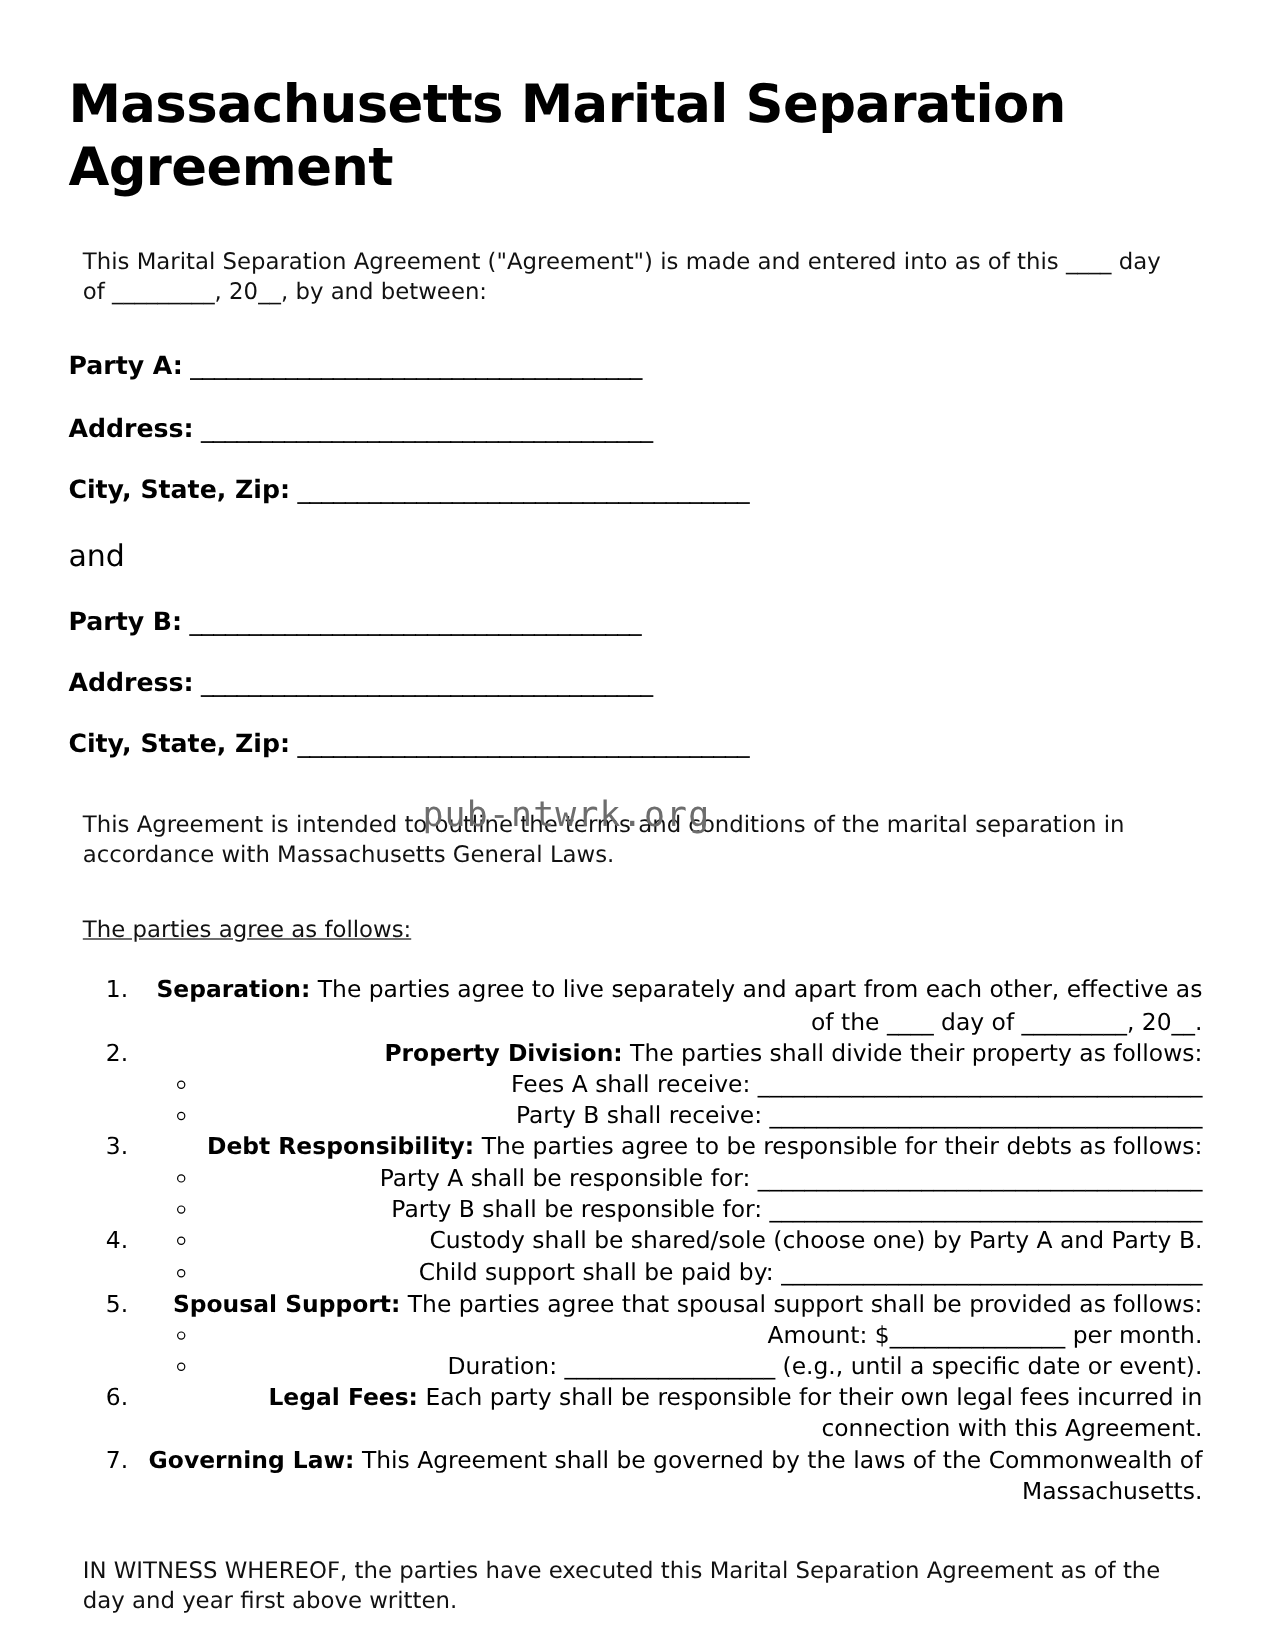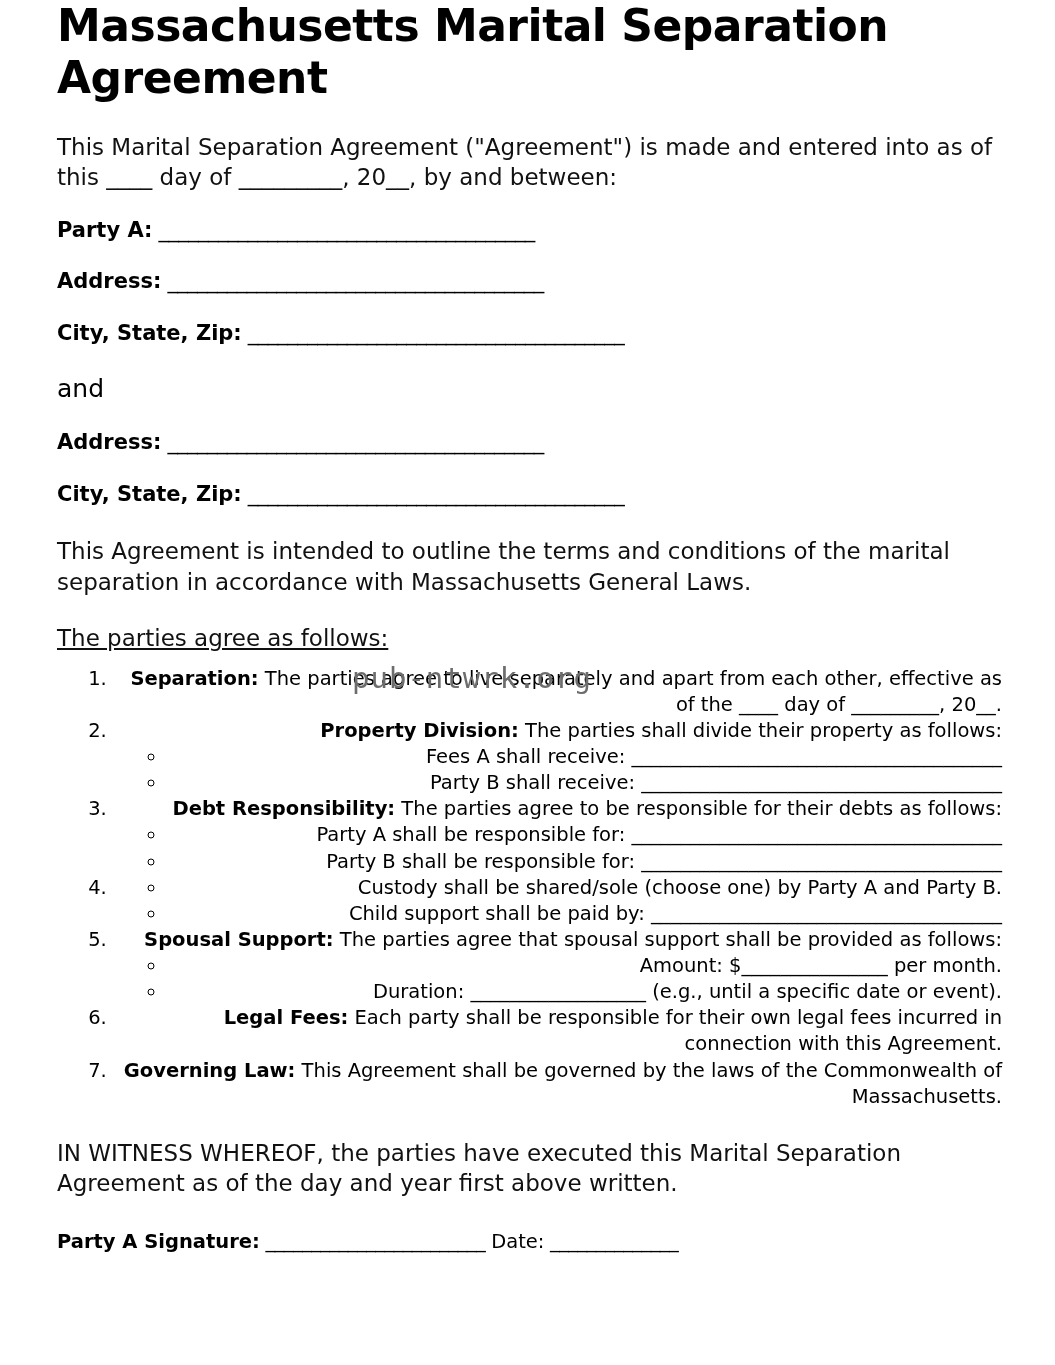--- a/index.html
+++ b/index.html
@@ -27,28 +27,29 @@
     width: 945px;
   }
 
   
   .doc-title {
     font-size: 44px;
     font-weight: bold;
     line-height: 1.18;
     letter-spacing: -0.5px;
     margin: 0;
+    padding-top: 62px;
     color: #000;
   }
 
   
   .para {
-    font-size: 23px;
+    font-size: 19px;
     line-height: 1.33;
-    margin: 0;
+    margin: 12px;
     padding-top: 28px;
     color: #111;
   }
   .para.tight {
     padding-top: 26px;
     text-decoration: underline;
   }
 
   
   .field-row {
@@ -145,20 +146,21 @@
     <p class="para">This Marital Separation Agreement ("Agreement") is made and entered into as of this ____ day of _________, 20__, by and between:</p>
 
     <div class="field-row"><span class="field-label">Party A:</span><span class="blank"> ______________________________________</span></div>
 
     <div class="field-row"><span class="field-label">Address:</span><span class="blank"> ______________________________________</span></div>
 
     <div class="field-row"><span class="field-label">City, State, Zip:</span><span class="blank"> ______________________________________</span></div>
 
     <div class="and-row">and</div>
 
+    <div class="field-row"><span class="field-label">Party B:</span><span class="blank"> ______________________________________</span></div>
 
     <div class="field-row"><span class="field-label">Address:</span><span class="blank"> ______________________________________</span></div>
 
     <div class="field-row"><span class="field-label">City, State, Zip:</span><span class="blank"> ______________________________________</span></div>
 
     <p class="para">This Agreement is intended to outline the terms and conditions of the marital separation in accordance with Massachusetts General Laws.</p>
 
     <p class="para tight">The parties agree as follows:</p>
 
     <ol class="terms" id="terms-list">

